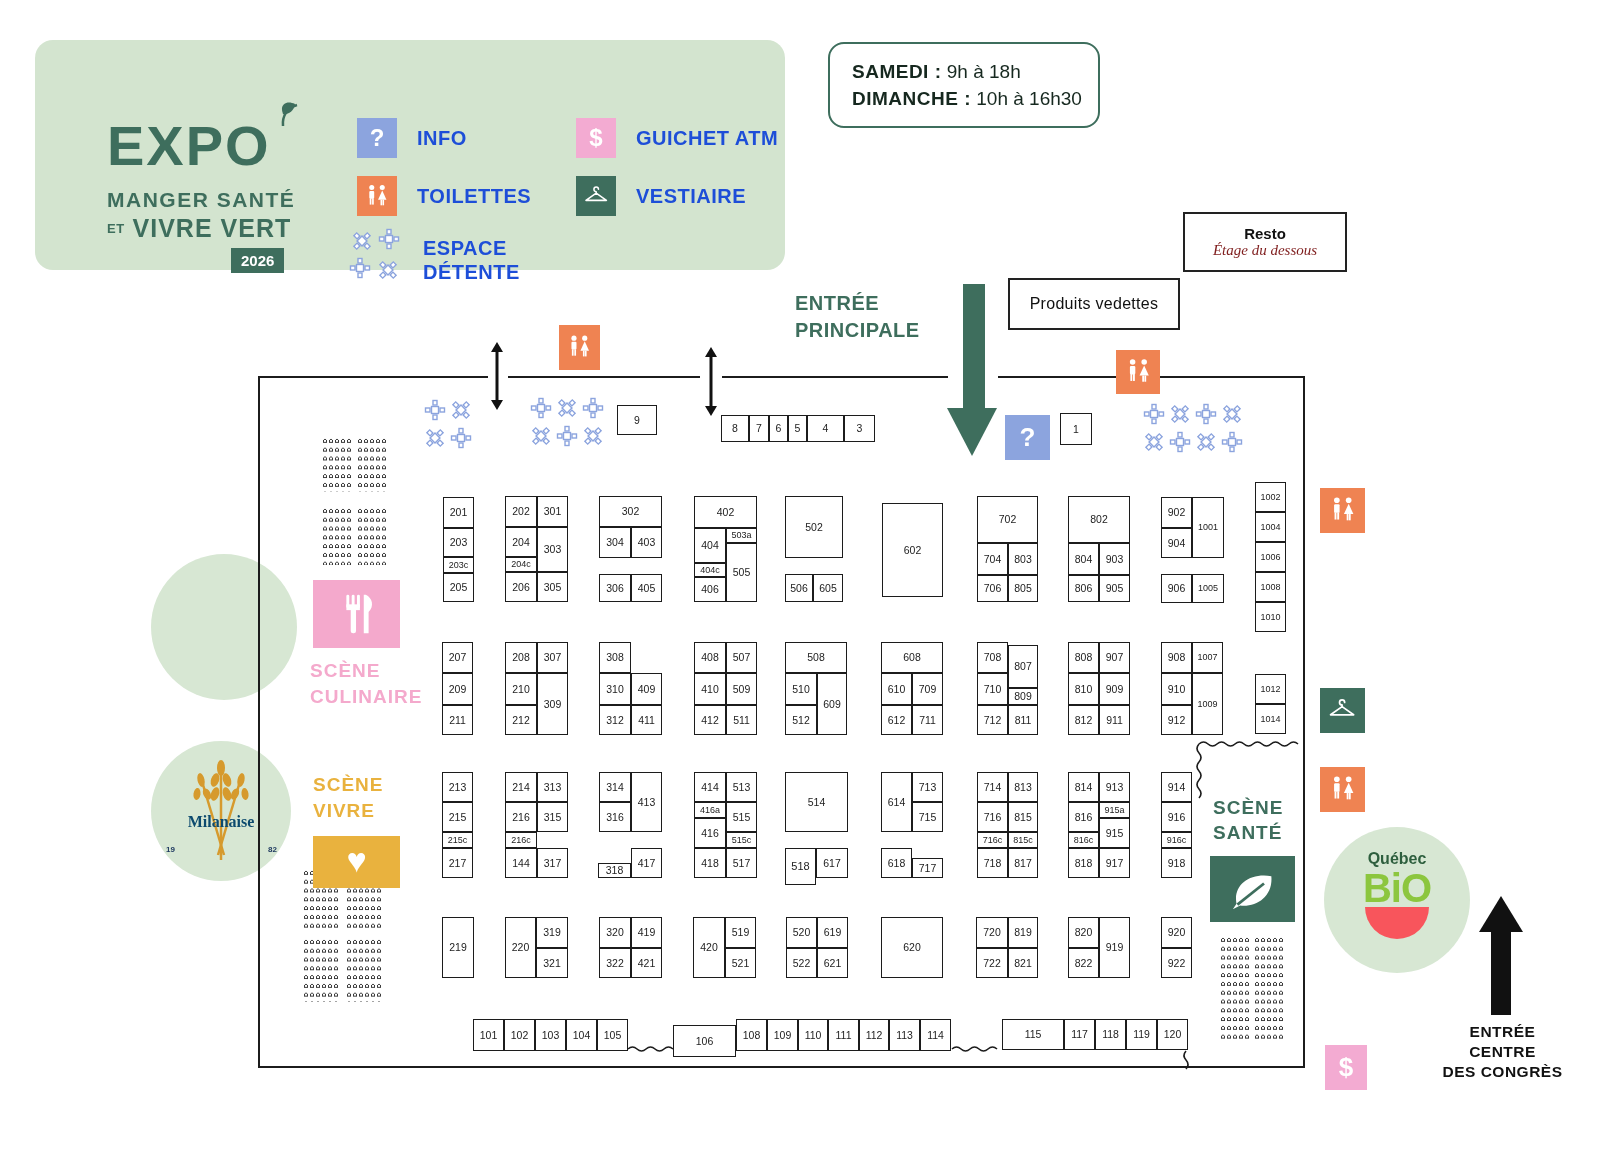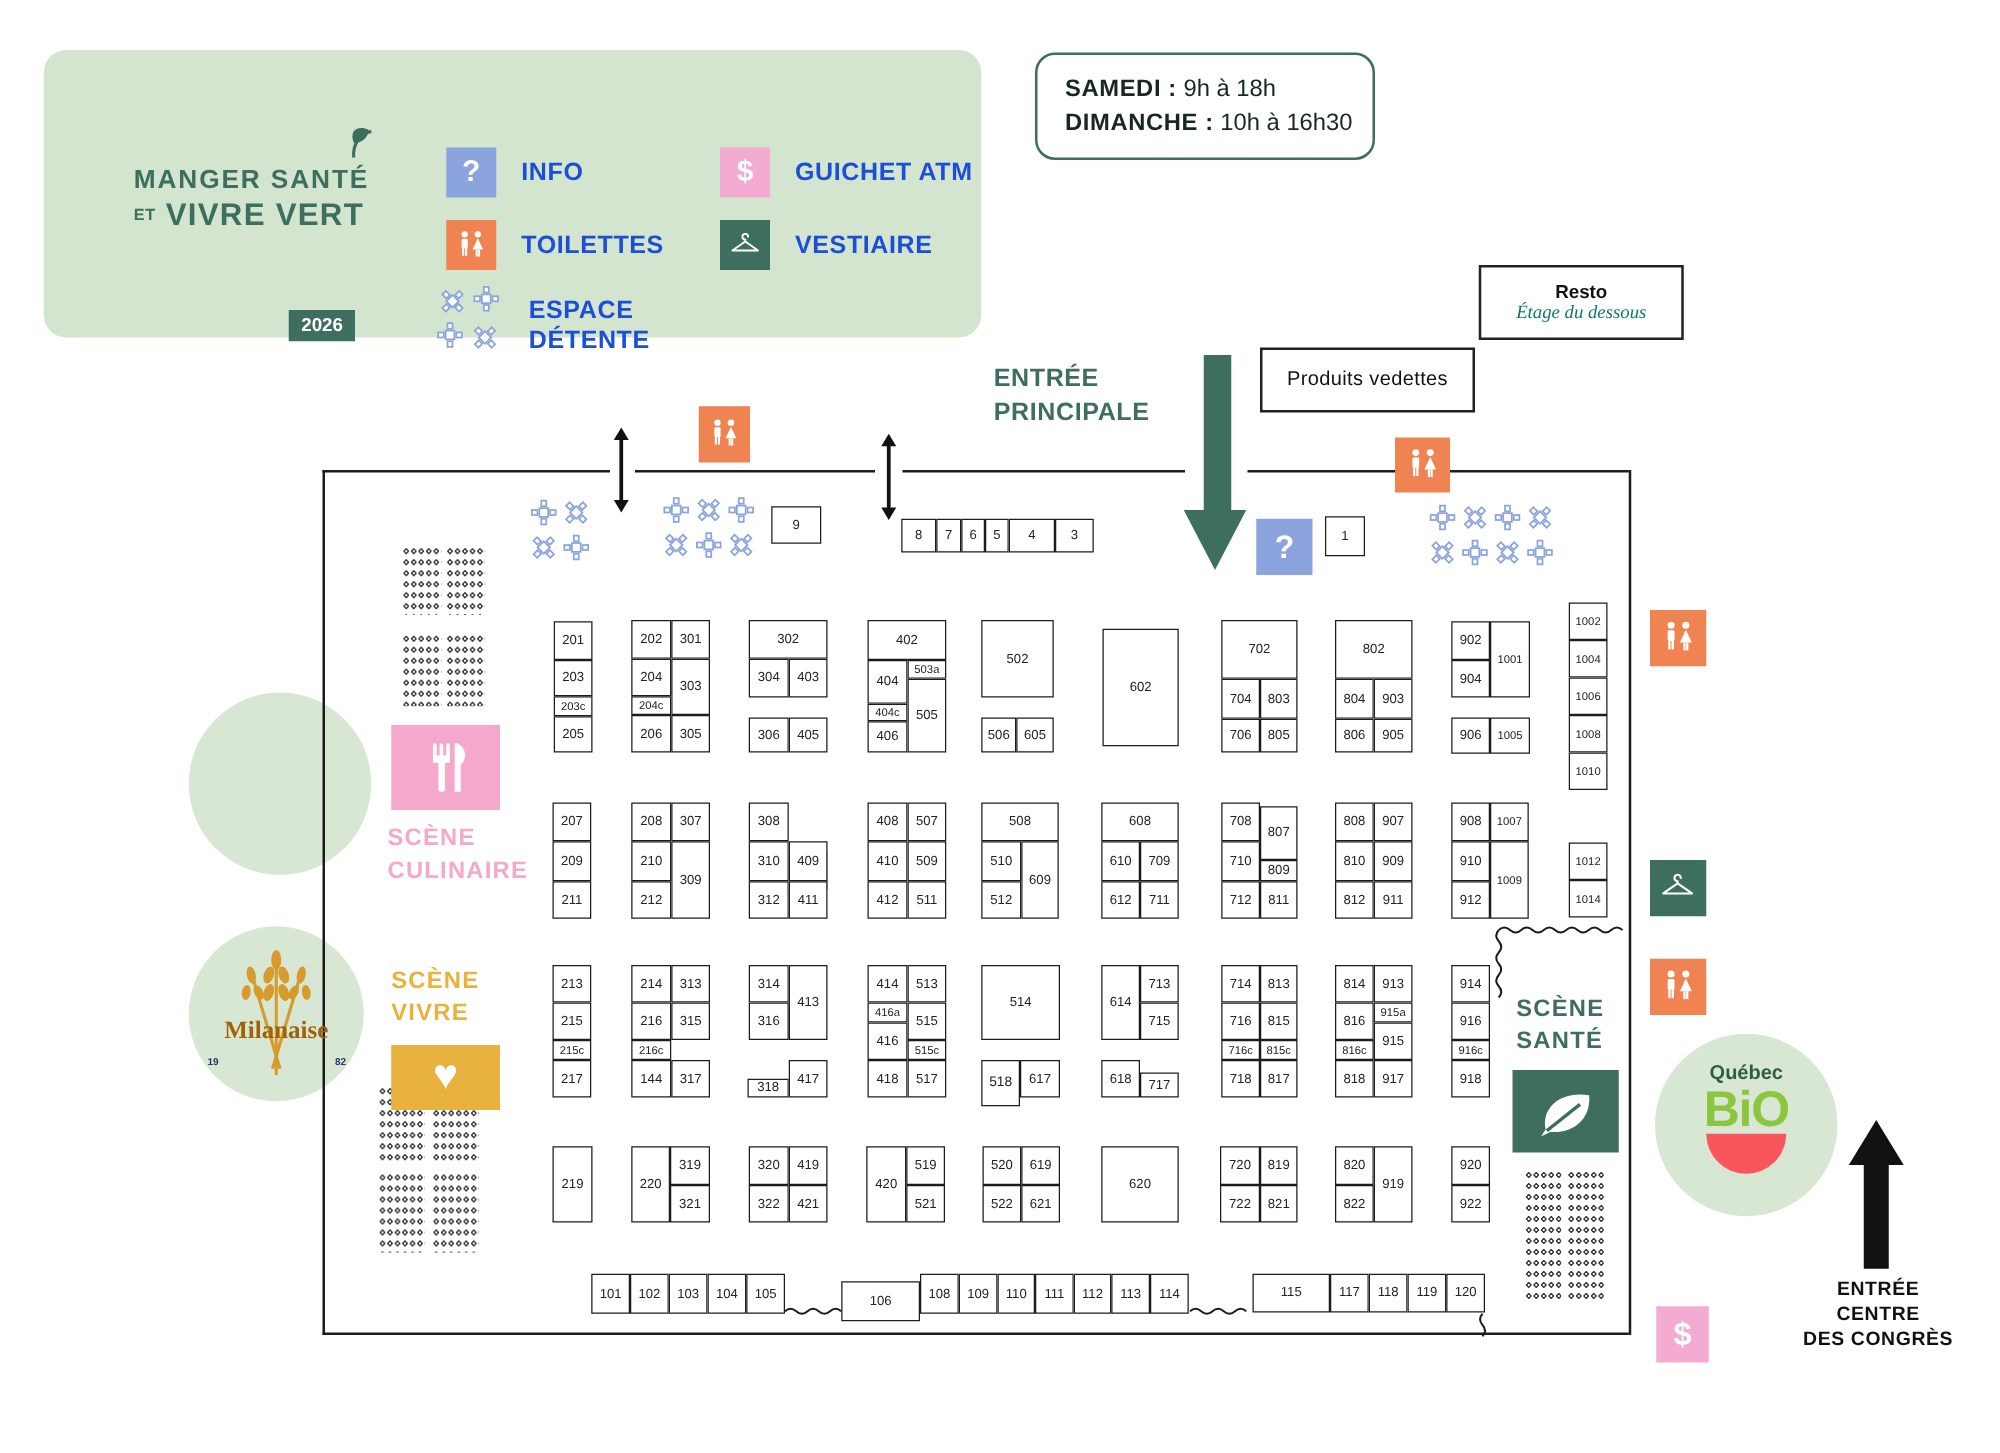--- a/index.html
+++ b/index.html
@@ -21,34 +21,34 @@
   .ic-blue{background:#8ca4de;color:#fff;font-weight:bold;}
   .ic-pink{background:#f3abd2;color:#fff;font-weight:bold;}
   .ic-green{background:#3e6e5d;}
   
   .outline-box{border:2px solid #222;background:#fff;display:flex;flex-direction:column;align-items:center;justify-content:center;}
   #hours-box{left:828px;top:42px;width:272px;height:86px;border:2.5px solid #3e6e5d;border-radius:16px;background:#fff;display:flex;flex-direction:column;justify-content:center;padding-left:22px;box-sizing:border-box;}
   .hours-line{font-size:19px;color:#16281f;line-height:27px;}
   .hours-line b{letter-spacing:.5px;}
   #resto-box{left:1183px;top:212px;width:160px;height:56px;}
   #resto-title{font-size:15px;font-weight:bold;color:#111;}
-  #resto-sub{font-size:15px;font-style:italic;font-family:"Liberation Serif",serif;color:#0f766e;}
+  #resto-sub{font-size:15px;font-style:italic;font-family:"Liberation Serif",serif;color:#7f1d1d;}
   #produits-box{left:1008px;top:278px;width:168px;height:48px;}
   #produits-label{font-size:16px;color:#111;letter-spacing:.3px;}
   #entree-principale{left:795px;top:290px;font-size:20px;font-weight:bold;color:#3e6e5d;letter-spacing:.5px;line-height:27px;}
   
   .wall{background:#1c1c1c;z-index:3;}
   .booth{border:1.5px solid #1c1c1c;background:#fff;display:flex;align-items:center;justify-content:center;color:#222;z-index:4;box-sizing:border-box;line-height:1;}
   .mapicon{z-index:5;display:flex;align-items:center;justify-content:center;}
   .squig{z-index:2;background-image:radial-gradient(circle at 3px 4px,#ffffff 0 1px,#3b3b3b 1px 2.1px,transparent 2.1px);background-size:6px 8.8px;}
   .flower{z-index:3;}
   .circle{border-radius:50%;z-index:1;}
   .c-green{background:#d7e7d3;}
   #rachelle-square{left:179px;top:582px;width:89px;height:89px;background:#b02a30;border-radius:4px;z-index:4;display:flex;flex-direction:column;align-items:center;justify-content:center;color:#fff;font-size:17px;line-height:20px;}
-  #milanaise-word{left:151px;top:813px;width:140px;text-align:center;color:#a16207;font-family:"Liberation Serif",serif;font-weight:bold;font-size:20px;z-index:4;}
+  #milanaise-word{left:151px;top:813px;width:140px;text-align:center;color:#0c4a6e;font-family:"Liberation Serif",serif;font-weight:bold;font-size:16px;z-index:4;}
   .mil-yr{position:absolute;font-size:8px;color:#1f3a60;font-weight:bold;z-index:4;}
   #scene-culinaire-box{left:313px;top:580px;width:87px;height:68px;background:#f4a9cc;z-index:4;}
   #scene-culinaire-label{left:310px;top:658px;font-size:19px;font-weight:bold;color:#f4a9cc;letter-spacing:1px;line-height:26px;z-index:4;}
   #scene-vivre-label{left:313px;top:772px;font-size:19px;font-weight:bold;color:#e9b23e;letter-spacing:1px;line-height:26px;z-index:4;}
   #scene-vivre-box{left:313px;top:836px;width:87px;height:52px;background:#e9b23e;z-index:4;color:#fff;font-size:34px;}
   #scene-sante-label{left:1213px;top:795px;font-size:19px;font-weight:bold;color:#3e6e5d;letter-spacing:1px;line-height:25px;z-index:4;}
   #scene-sante-box{left:1210px;top:856px;width:85px;height:66px;background:#3e6e5d;z-index:4;}
   
   #bio-quebec{left:1327px;top:850px;width:140px;text-align:center;color:#2e5f3e;font-weight:bold;font-size:16px;z-index:2;}
   #bio-main{left:1327px;top:866px;width:140px;text-align:center;color:#8cc63e;font-weight:bold;font-size:40px;letter-spacing:-1px;z-index:2;}
@@ -56,20 +56,21 @@
   #entree-congres{left:1420px;top:1022px;width:165px;text-align:center;font-size:15.5px;font-weight:600;color:#111;letter-spacing:.5px;line-height:20px;z-index:2;}
   #overlay{left:0;top:0;z-index:6;pointer-events:none;}
 </style>
 </head>
 <body>
 
 <div id="canvas">
 
   <div id="legend-panel" class="abs">
     <div id="logo" class="abs" style="position:absolute;">
+      <div id="logo-expo">EXPO</div>
       <svg width="34" height="26" style="position:absolute;left:158px;top:-16px" viewBox="0 0 34 26">
         <path d="M18 24 C17 14 22 6 32 3" fill="none" stroke="#3e6e5d" stroke-width="2.5"></path>
         <path d="M18 12 C14 2 22 -2 30 2 C29 10 22 13 18 12 Z" fill="#3e6e5d"></path>
       </svg>
       <div id="logo-l2">MANGER SANTÉ</div>
       <div id="logo-l3"><span class="et">ET</span> <span>VIVRE VERT</span></div>
       <div id="logo-badge">2026</div>
     </div>
     <div id="legend-items">
         <div class="lg-item" style="left: 322px; top: 78px;">

